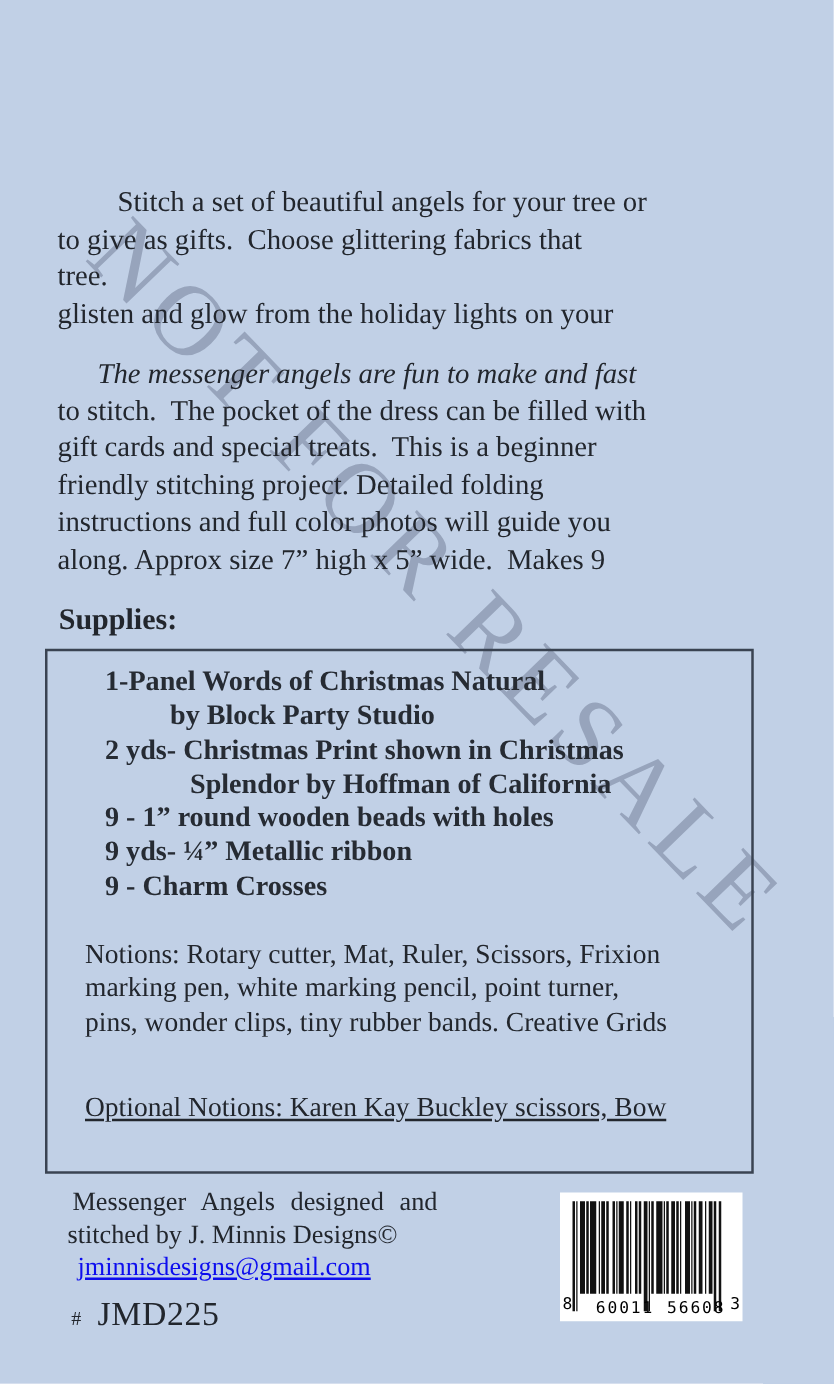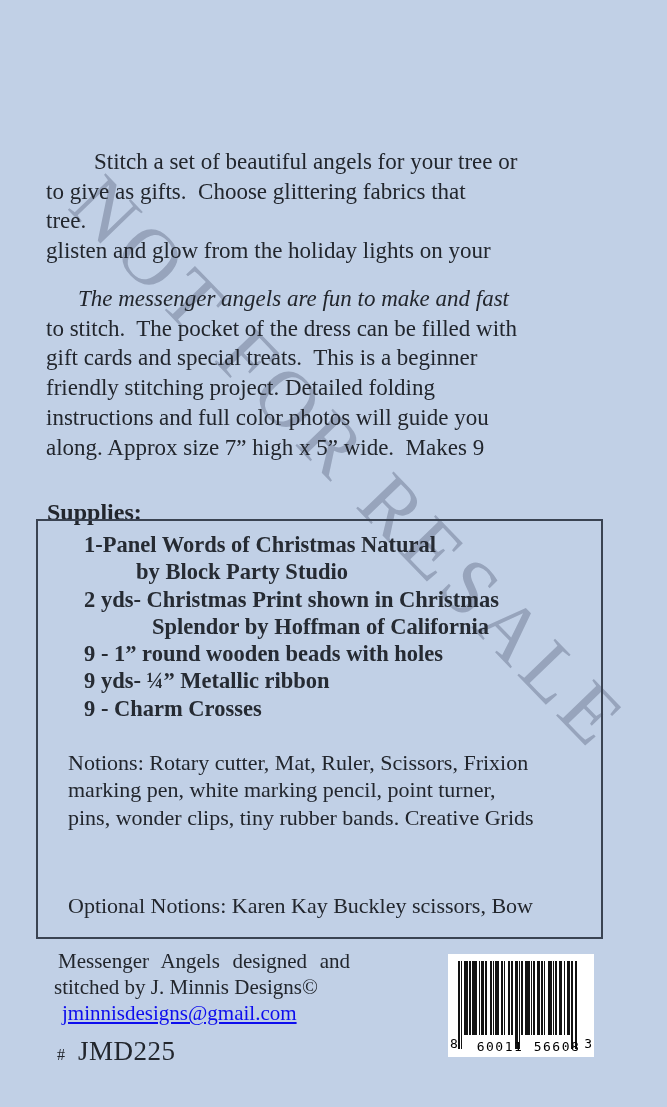--- a/index.html
+++ b/index.html
@@ -28,35 +28,35 @@
     font-size:37px; line-height:44px; font-weight:700; color:#171b21;
   }
 
   .para{left:46px; font-size:23px; line-height:29.7px;}
   .p1{top:147px;}
   .p2{top:284px;}
   .ind-p1{padding-left:48px;}
   .ind-p2{padding-left:32px;font-style:italic;}
 
   .supplies-heading{
-    left:47px; top:497px; font-size:24px; line-height:30px; font-weight:700;
+    left:47px; top:481px; font-size:24px; line-height:30px; font-weight:700;
   }
 
   .supplies-box{
     left:36px; top:519px; width:567px; height:420px;
     border:2px solid var(--border); background:transparent;
   }
   .supply-lines{
     position:absolute; left:46px; top:10px;
     font-size:22.5px; line-height:27.3px; font-weight:700; color:var(--bold-ink);
   }
   .sind1{padding-left:52px;}
   .sind2{padding-left:68px;}
   .notions{position:absolute; left:30px; top:228px; font-size:22px; line-height:27.3px;}
-  .optional{position:absolute; left:30px; top:371px; font-size:22px; line-height:27.3px;}
+  .optional{position:absolute; left:30px; top:351px; font-size:22px; line-height:27.3px;text-decoration:underline;}
 
   .credit{left:54px; top:948px; width:296px; font-size:21px; line-height:26px;}
   .credit .jl{text-align:justify; text-align-last:justify; padding-left:4px;}
   .email{
     left:62px; top:1000px; font-size:21px; line-height:26px;
     color:var(--link); text-decoration:underline; cursor:pointer;
   }
   .item-row{left:57px; top:1036px; display:flex; align-items:baseline; gap:13px;}
   .hash{font-size:16px;}
   .item-no{font-size:27px; letter-spacing:.5px;}

